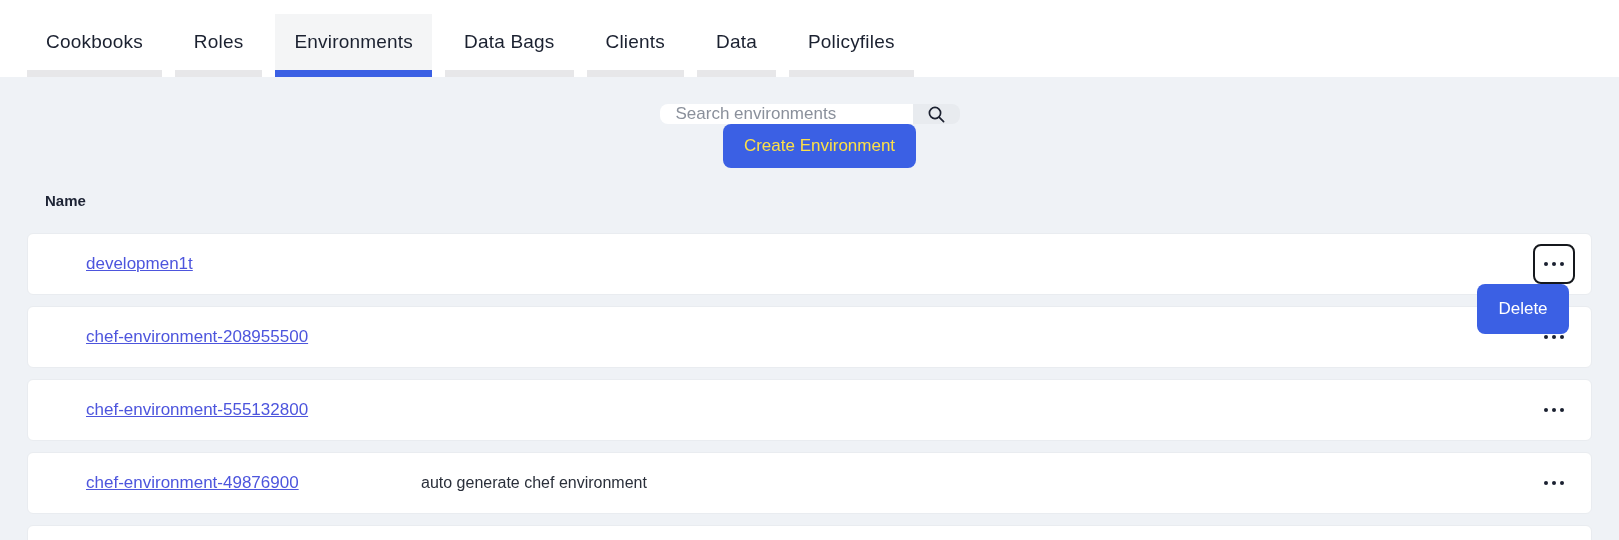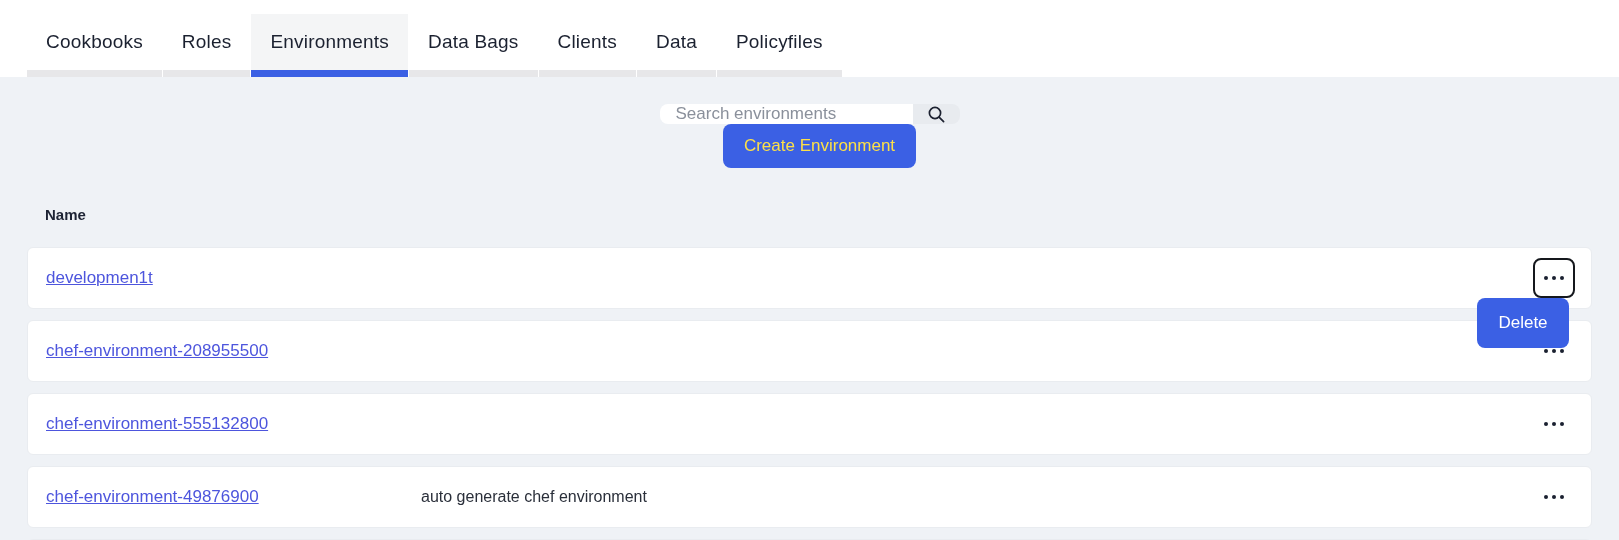--- a/index.html
+++ b/index.html
@@ -7,21 +7,21 @@
   body {
     font-family: "Liberation Sans", sans-serif;
     background: #ffffff;
     color: #1b2130;
   }
   .page { position: relative; width: 1619px; height: 540px; overflow: hidden; }
 
   
   .tabbar {
     display: flex;
-    gap: 1px;
+    gap: 13px;
     padding: 14px 27px 0 27px;
     background: #ffffff;
   }
   .tab { cursor: pointer; }
   .tab-label {
     display: flex;
     align-items: center;
     justify-content: center;
     height: 56px;
     padding: 0 19px;
@@ -79,21 +79,21 @@
     color: #fde047;
     font-family: "Liberation Sans", sans-serif;
     font-size: 17px;
     cursor: pointer;
     white-space: nowrap;
   }
 
   
   .table-headers {
     display: flex;
-    margin: 38px 0 24px 0;
+    margin: 24px 0 24px 0;
     padding-left: 18px;
     font-size: 15px;
     font-weight: 700;
     color: #1d2334;
   }
   .col-name { width: 375px; }
   .col-desc { flex: 1; }
 
   .row {
     position: relative;
@@ -105,20 +105,21 @@
     border-radius: 6px;
     margin-bottom: 11px;
     padding: 0 16px 0 18px;
   }
   .row-name { width: 375px; }
   .row-name a {
     color: #4d55dd;
     font-size: 17px;
     text-decoration: underline;
     cursor: pointer;
+    margin-left: 40px;
   }
   .row-desc { flex: 1; font-size: 16px; color: #2a2f3a; }
 
   .menu-btn {
     width: 42px;
     height: 40px;
     border: 2px solid transparent;
     border-radius: 8px;
     background: transparent;
     display: flex;

